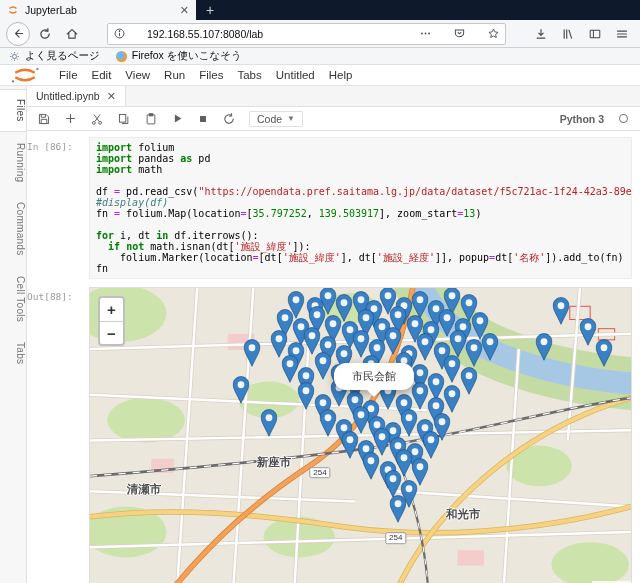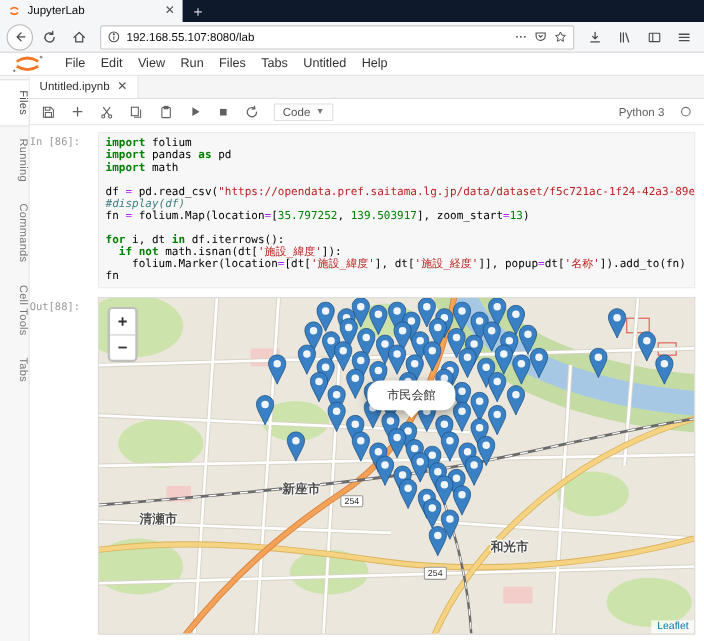--- a/index.html
+++ b/index.html
@@ -1,28 +1,28 @@
 <!DOCTYPE html>
 <html><head>
 <meta charset="utf-8">
 <style>
   * { margin:0; padding:0; box-sizing:border-box; }
   html,body { width:640px; height:583px; overflow:hidden; font-family:"Liberation Sans",sans-serif; background:#fff; }
   .browser { width:640px; height:583px; display:flex; flex-direction:column; }
 
   
   .tabstrip { height:20px; background:#0e1a2b; display:flex; align-items:stretch; flex:none; }
-  .ff-tab { width:166px; background:#f5f6f7; display:flex; align-items:center; gap:6px; padding:0 7px; font-size:10.5px; color:#0c0c0d; }
+  .ff-tab { width:196px; background:#f5f6f7; display:flex; align-items:center; gap:6px; padding:0 7px; font-size:10.5px; color:#0c0c0d; }
   .ff-tab .title { flex:1; white-space:nowrap; overflow:hidden; }
   .tab-close { color:#5a5a5e; font-size:11px; line-height:1; }
   .newtab { color:#d0d0d3; font-size:14px; display:flex; align-items:center; padding:0 10px; }
   .navbar { height:28px; background:#f5f6f7; border-bottom:1px solid #d0d0d4; display:flex; align-items:center; padding:0 6px; gap:3px; flex:none; }
   .nav-btn { width:24px; height:24px; display:flex; align-items:center; justify-content:center; flex:none; }
   .back-circle { width:24px; height:24px; border-radius:50%; background:#fdfdfe; border:1px solid #b9b9bc; display:flex; align-items:center; justify-content:center; }
-  .urlbar { flex:1.7; height:22px; background:#fff; border:1px solid #c7c7c9; border-radius:2px; display:flex; align-items:center; padding:0 5px; gap:5px; margin:0 4px; min-width:0; }
+  .urlbar { flex:1.7; height:22px; background:#fff; border:1px solid #c7c7c9; border-radius:2px; display:flex; align-items:center; padding:0 5px; gap:21px; margin:0 20px; min-width:0; }
   .urlbar .url-text { flex:1; font-size:10.5px; color:#0c0c0d; white-space:nowrap; overflow:hidden; }
   .searchbar { flex:0.8; min-width:110px; height:22px; background:#fff; border:1px solid #c7c7c9; border-radius:2px; display:flex; align-items:center; padding:0 5px; gap:4px; margin-right:4px; }
   .searchbar input { border:none; outline:none; width:100%; font-size:10.5px; color:#333; font-family:"Liberation Sans",sans-serif; background:transparent; }
   .searchbar input::placeholder { color:#8a8a8e; }
   .bookmarksbar { height:17px; background:#f5f6f7; border-bottom:1px solid #e0e0e2; display:flex; align-items:center; padding:0 9px; gap:16px; font-size:10.5px; color:#0c0c0d; flex:none; }
   .bm-item { display:flex; align-items:center; gap:5px; }
   .ff-logo { width:11px; height:11px; border-radius:50%; background:radial-gradient(circle at 40% 40%, #6ab8f5 0 32%, #ff9a2b 58%, #e6611a 100%); }
 
   
   .jlab { flex:1; display:flex; flex-direction:column; min-height:0; background:#fff; }
@@ -34,21 +34,21 @@
   .side-tab { writing-mode:vertical-rl; font-size:10px; color:#757575; padding:9px 0; text-align:left; letter-spacing:.3px; margin:0 auto 2px; width:100%; display:flex; justify-content:center; }
   .side-tab.active { background:#fff; color:#484848; border-top:1px solid #e0e0e0; border-bottom:1px solid #e0e0e0; }
   .jlab-main { flex:1; display:flex; flex-direction:column; min-width:0; }
   .doc-tabbar { height:21px; background:#f5f5f5; border-bottom:1px solid #e0e0e0; display:flex; align-items:stretch; flex:none; }
   .doc-tab { background:#fff; border-right:1px solid #e0e0e0; display:flex; align-items:center; gap:7px; padding:0 9px; font-size:10.5px; color:#333; }
   .nb-toolbar { height:24px; border-bottom:1px solid #e0e0e0; display:flex; align-items:center; padding:0 10px; gap:13px; flex:none; }
   .tb-btn { display:flex; align-items:center; justify-content:center; }
   .code-select { display:flex; align-items:center; gap:5px; font-size:10.5px; color:#555; border:1px solid #e0e0e0; padding:1px 7px; border-radius:1px; }
   .caret { font-size:8px; color:#777; }
   .tb-spacer { flex:1; }
-  .kernel-name { font-size:10.5px; color:#616161; }
+  .kernel-name { font-size:10.5px; color:#616161;font-weight:bold; }
 
   
   .nb-scroll { flex:1; overflow:hidden; padding:6px 8px 0 0; position:relative; background:#fff; }
   .cell { display:flex; margin-bottom:8px; }
   .prompt { width:62px; flex:none; text-align:left; padding-right:7px; padding-top:4px; font-family:"DejaVu Sans Mono",monospace; font-size:9.5px; color:#9a9a9a; white-space:nowrap; }
   .code-editor { flex:1; background:#f7f7f7; border:1px solid #ececec; padding:4px 6px; font-family:"DejaVu Sans Mono",monospace; font-size:10px; white-space:pre; overflow:hidden; }
   .code-line { height:11px; line-height:11px; }
   .tok-kw { color:#008000; font-weight:bold; }
   .tok-str { color:#ba2121; }
   .tok-num { color:#008000; }
@@ -145,20 +145,33 @@
           <path d="M8.5 5 V17"></path>
         </svg>
     </div>
     <div class="nav-btn">
       <svg class="icon" width="14" height="14" viewBox="0 0 22 22" fill="none" stroke="#4a4a4f" stroke-width="1.8" stroke-linecap="round">
           <path d="M4 6.5 H18 M4 11 H18 M4 15.5 H18"></path>
         </svg>
     </div>
   </div>
 
+  <div class="bookmarksbar">
+    <div class="bm-item">
+      <svg class="icon" width="11" height="11" viewBox="0 0 22 22" fill="none" stroke="#7a8aa0" stroke-width="2">
+          <circle cx="11" cy="11" r="4"></circle>
+          <path d="M11 2 V5 M11 17 V20 M2 11 H5 M17 11 H20 M4.6 4.6 L6.7 6.7 M15.3 15.3 L17.4 17.4 M17.4 4.6 L15.3 6.7 M6.7 15.3 L4.6 17.4"></path>
+        </svg>
+      <span>よく見るページ</span>
+    </div>
+    <div class="bm-item">
+      <span class="ff-logo"></span>
+      <span>Firefox を使いこなそう</span>
+    </div>
+  </div>
 
   <div class="jlab">
 
     <div class="jlab-menubar">
       <span class="jlab-logo">
         <svg class="icon" width="38" height="18" viewBox="0 0 44 24" fill="none">
           <path d="M9 9 Q22 1 35 9" stroke="#f37726" stroke-width="3.4"></path>
           <path d="M9 15 Q22 23 35 15" stroke="#f37726" stroke-width="3.4"></path>
           <circle cx="38.5" cy="4" r="1.7" fill="#989798"></circle>
           <circle cx="6" cy="20.5" r="1.4" fill="#6f7070"></circle>

